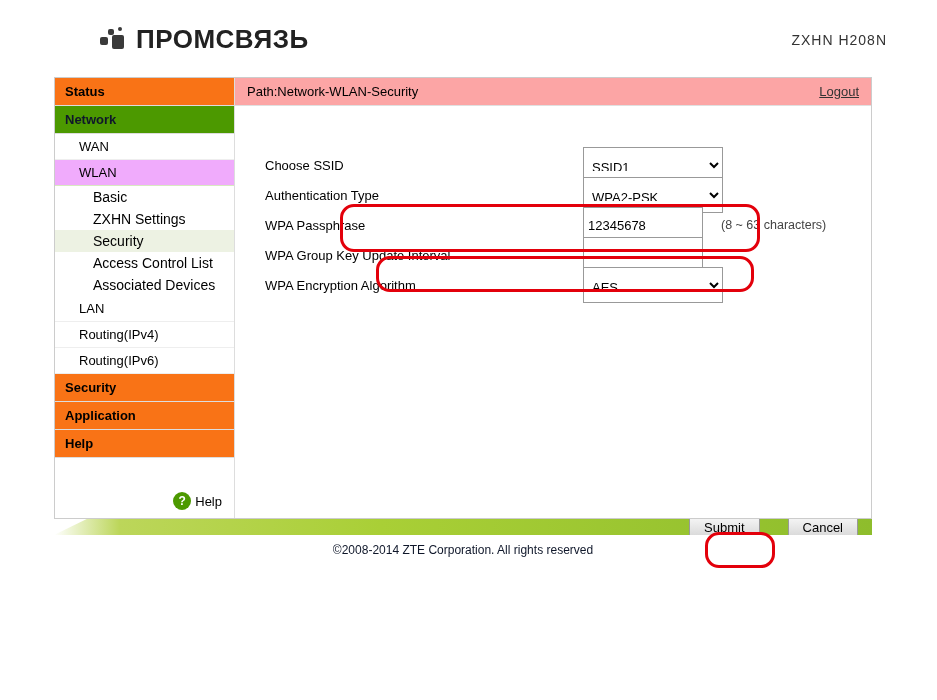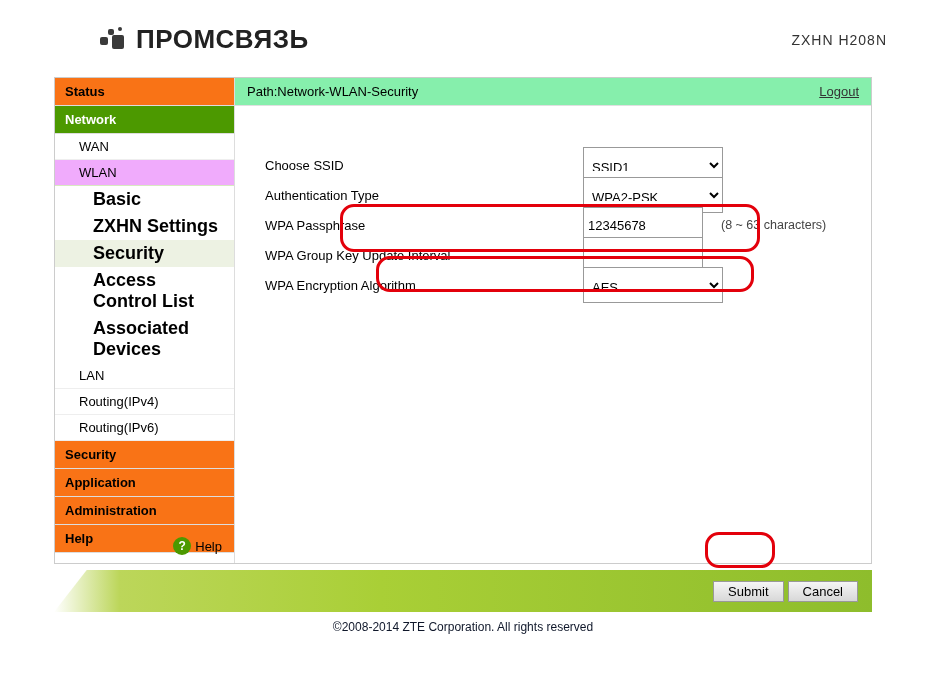--- a/index.html
+++ b/index.html
@@ -50,52 +50,51 @@
 }
 .nav1 {
   font-weight: bold;
   padding: 6px 10px;
   border-bottom: 1px solid #ddd;
   cursor: pointer;
   background:#f97316;
 }
 .nav1.active {
   background: #4c9900;
-  color: #ffffff;
+  color: #0f172a;
 }
 .nav2 {
   padding: 5px 10px 5px 24px;
   border-bottom: 1px solid #eee;
   cursor: pointer;
 }
 .nav2.active { background:#f0abfc; border-bottom:1px solid #d7e9c0;}
 .nav3 {
   padding: 3px 10px 3px 38px;
   cursor: pointer;
-  font-size: 18px;
-  font-weight: bold;
+  font-size: 14px;
 }
 .nav3.active { background:#edf2e3; }
 .help-link {
   position: absolute; bottom: 8px; right: 12px;
   display: flex; align-items:center; gap:4px; cursor:pointer;
 }
 .help-q {
   display:inline-flex; width:18px; height:18px; border-radius:50%;
   background:#4c9900; color:#fff; align-items:center; justify-content:center;
   font-weight:bold; font-size:12px;
 }
 .content {
   flex: 1;
   padding: 0;
 }
 .crumb-bar {
   display:flex; justify-content:space-between;
   padding: 6px 12px;
-  background:#86efac;
+  background:#fca5a5;
   border-bottom:1px solid #e0e0e0;
 }
 .logout { text-decoration: underline; cursor: pointer; color:#333; }
 .form-area { padding: 46px 30px 20px 30px; }
 .row {
   display:flex; align-items:center; margin-bottom:4px; gap:8px;
   height: 26px;
 }
 .row-label { width: 310px; padding-right:4px; }
 select.fld, input.fld {
@@ -113,26 +112,25 @@
   z-index: 50;
 }
 .hl1 { top: 204px; left:340px; width:420px; height:48px; }
 .hl2 { top: 256px; left:376px; width:378px; height:36px; }
 .hl3 { top: 532px; left:705px; width:70px; height:36px; }
 .footer-area {
   margin-left:14px;
   width:818px;
 }
 .action-bar {
-  height: 42px;
-  margin-top:6px;
+  height: 16px;
   display:flex; justify-content:flex-end; align-items:center;
   background: linear-gradient(90deg, #fff 0%, #bcd65a 8%, #a9cf36 40%, #8ebd2c 100%);
   clip-path: polygon(4% 0, 100% 0, 100% 100%, 0 100%);
-  padding-right:14px; gap:4px;
+  padding-right:14px; gap:28px;
 }
 .btn {
   background: linear-gradient(#f5f5f5,#d8d8d8);
   border:1px solid #999; padding:2px 14px; cursor:pointer;
   font-size:13px;
 }
 .copyright { text-align:center; padding:8px 0; color:#0f172a; font-size:12px;}
 </style>
 </head>
 <body>
@@ -160,21 +158,20 @@
       <div class="nav3">Basic</div>
       <div class="nav3">ZXHN Settings</div>
       <div class="nav3 active">Security</div>
       <div class="nav3">Access Control List</div>
       <div class="nav3">Associated Devices</div>
       <div class="nav2">LAN</div>
       <div class="nav2">Routing(IPv4)</div>
       <div class="nav2">Routing(IPv6)</div>
       <div class="nav1">Security</div>
       <div class="nav1">Application</div>
-      <div class="nav1">Administration</div>
       <div class="nav1">Help</div>
       <div class="help-link">
         <span class="help-q">?</span>
         <span>Help</span>
       </div>
     </div>
 
     <div class="content">
       <div class="crumb-bar">
         <div>

